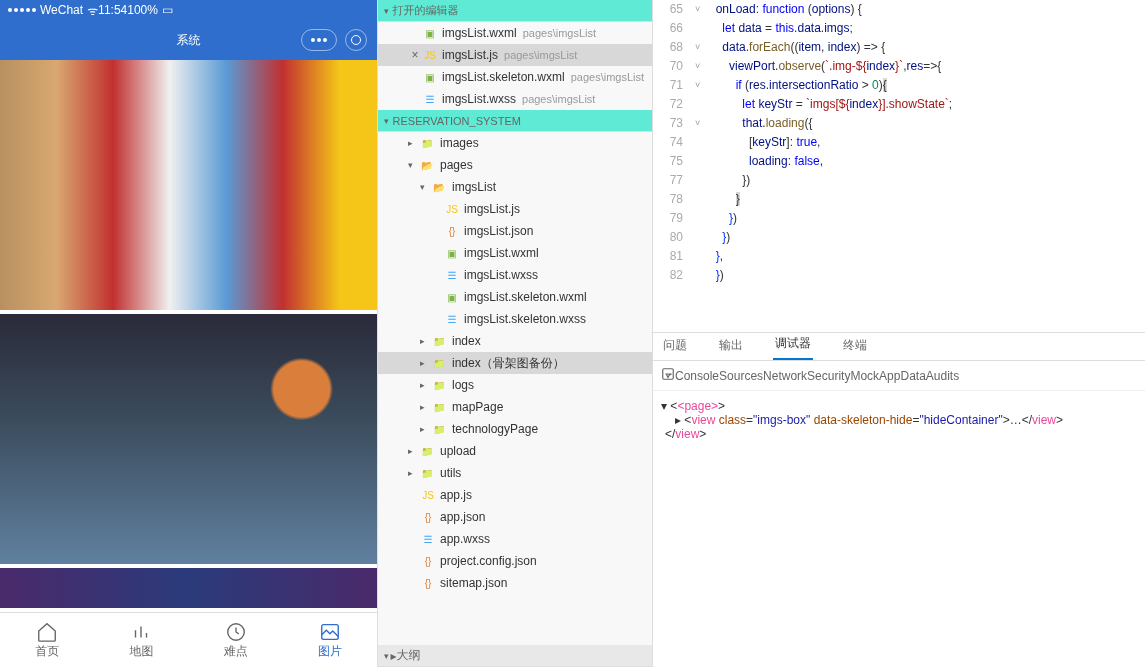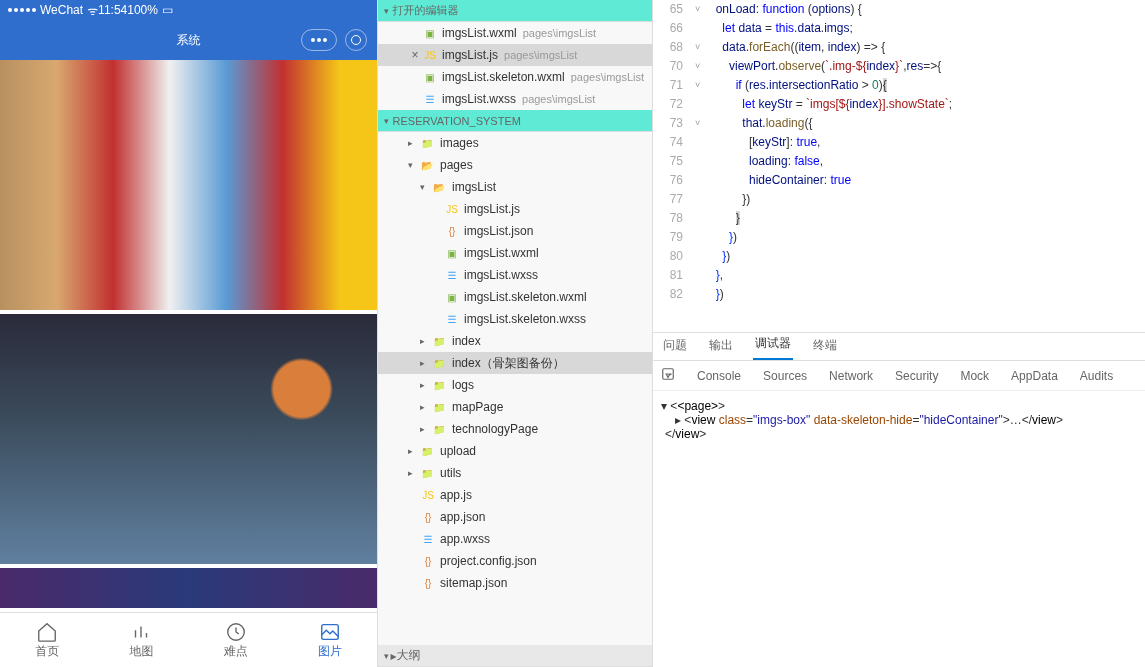--- a/index.html
+++ b/index.html
@@ -37,28 +37,28 @@
 .fname{color:#333}.fpath{color:#999;margin-left:6px;font-size:11px}
 .closex{width:14px;color:#666;text-align:center}.i2{padding-left:30px}.i3{padding-left:42px}.i4{padding-left:54px}
 .editor-pane{flex:1;display:flex;flex-direction:column;height:667px}
 .code-area{flex:1;overflow:auto;background:#fff;font-family:Consolas,Monaco,monospace;font-size:13px;line-height:19px;position:relative}
 .line{display:flex;min-height:19px}
 .ln{width:42px;text-align:right;padding-right:12px;color:#aaa;user-select:none;font-size:12px}
 .fold{width:14px;color:#999;font-size:9px}
 .code{white-space:pre;color:#333}
 .kw{color:#0000ff}.str{color:#a31515}.fn{color:#795e26}.num{color:#098658}.prop{color:#001080}.op{color:#333}.par{color:#0431fa}
 .bot{height:335px;border-top:1px solid #ddd;display:flex;flex-direction:column}
-.tabs1{height:28px;display:flex;align-items:flex-end;padding-left:8px;border-bottom:1px solid #ddd;gap:18px}
+.tabs1{height:28px;display:flex;align-items:flex-end;padding-left:8px;border-bottom:1px solid #ddd;gap:28px}
 .tabs1 span{padding:6px 2px;color:#666;font-size:12px}
 .tabs1 span.act{color:#333;border-bottom:2px solid #0078d4}
-.tabs2{height:30px;display:flex;align-items:center;padding-left:8px;border-bottom:1px solid #eee;gap:22px}
+.tabs2{height:30px;display:flex;align-items:center;padding-left:8px;border-bottom:1px solid #eee;}
 .tabs2 .tico{color:#666}
 .tabs2 span{color:#666;font-size:12px}
 .elements{padding:8px;font-family:Consolas,monospace;font-size:12px;color:#333}
-.tag{color:#000000}.attr{color:#994500}.val{color:#1a1aa6}
+.tag{color:#ec4899}.attr{color:#994500}.val{color:#1a1aa6}
 </style>
 </head>
 <body>
 
 <div class="simulator">
   <div class="status-bar">
     <div class="status-left">
       <div class="dots">
           <div class="dot"></div>
           <div class="dot"></div>
@@ -313,25 +313,20 @@
       </div>
       <div class="line">
         <div class="ln">74</div>
         <div class="fold"></div>
         <div class="code">            [<span class="prop">keyStr</span>]: <span class="kw">true</span>,</div>
       </div>
       <div class="line">
         <div class="ln">75</div>
         <div class="fold"></div>
         <div class="code">            <span class="prop">loading</span>: <span class="kw">false</span>,</div>
-      </div>
-      <div class="line">
-        <div class="ln">76</div>
-        <div class="fold"></div>
-        <div class="code">            <span class="prop">hideContainer</span>: <span class="kw">true</span></div>
       </div>
       <div class="line">
         <div class="ln">77</div>
         <div class="fold"></div>
         <div class="code">          })</div>
       </div>
       <div class="line">
         <div class="ln">78</div>
         <div class="fold"></div>
         <div class="code">        <span style="background:#d8d8d8">}</span></div>

